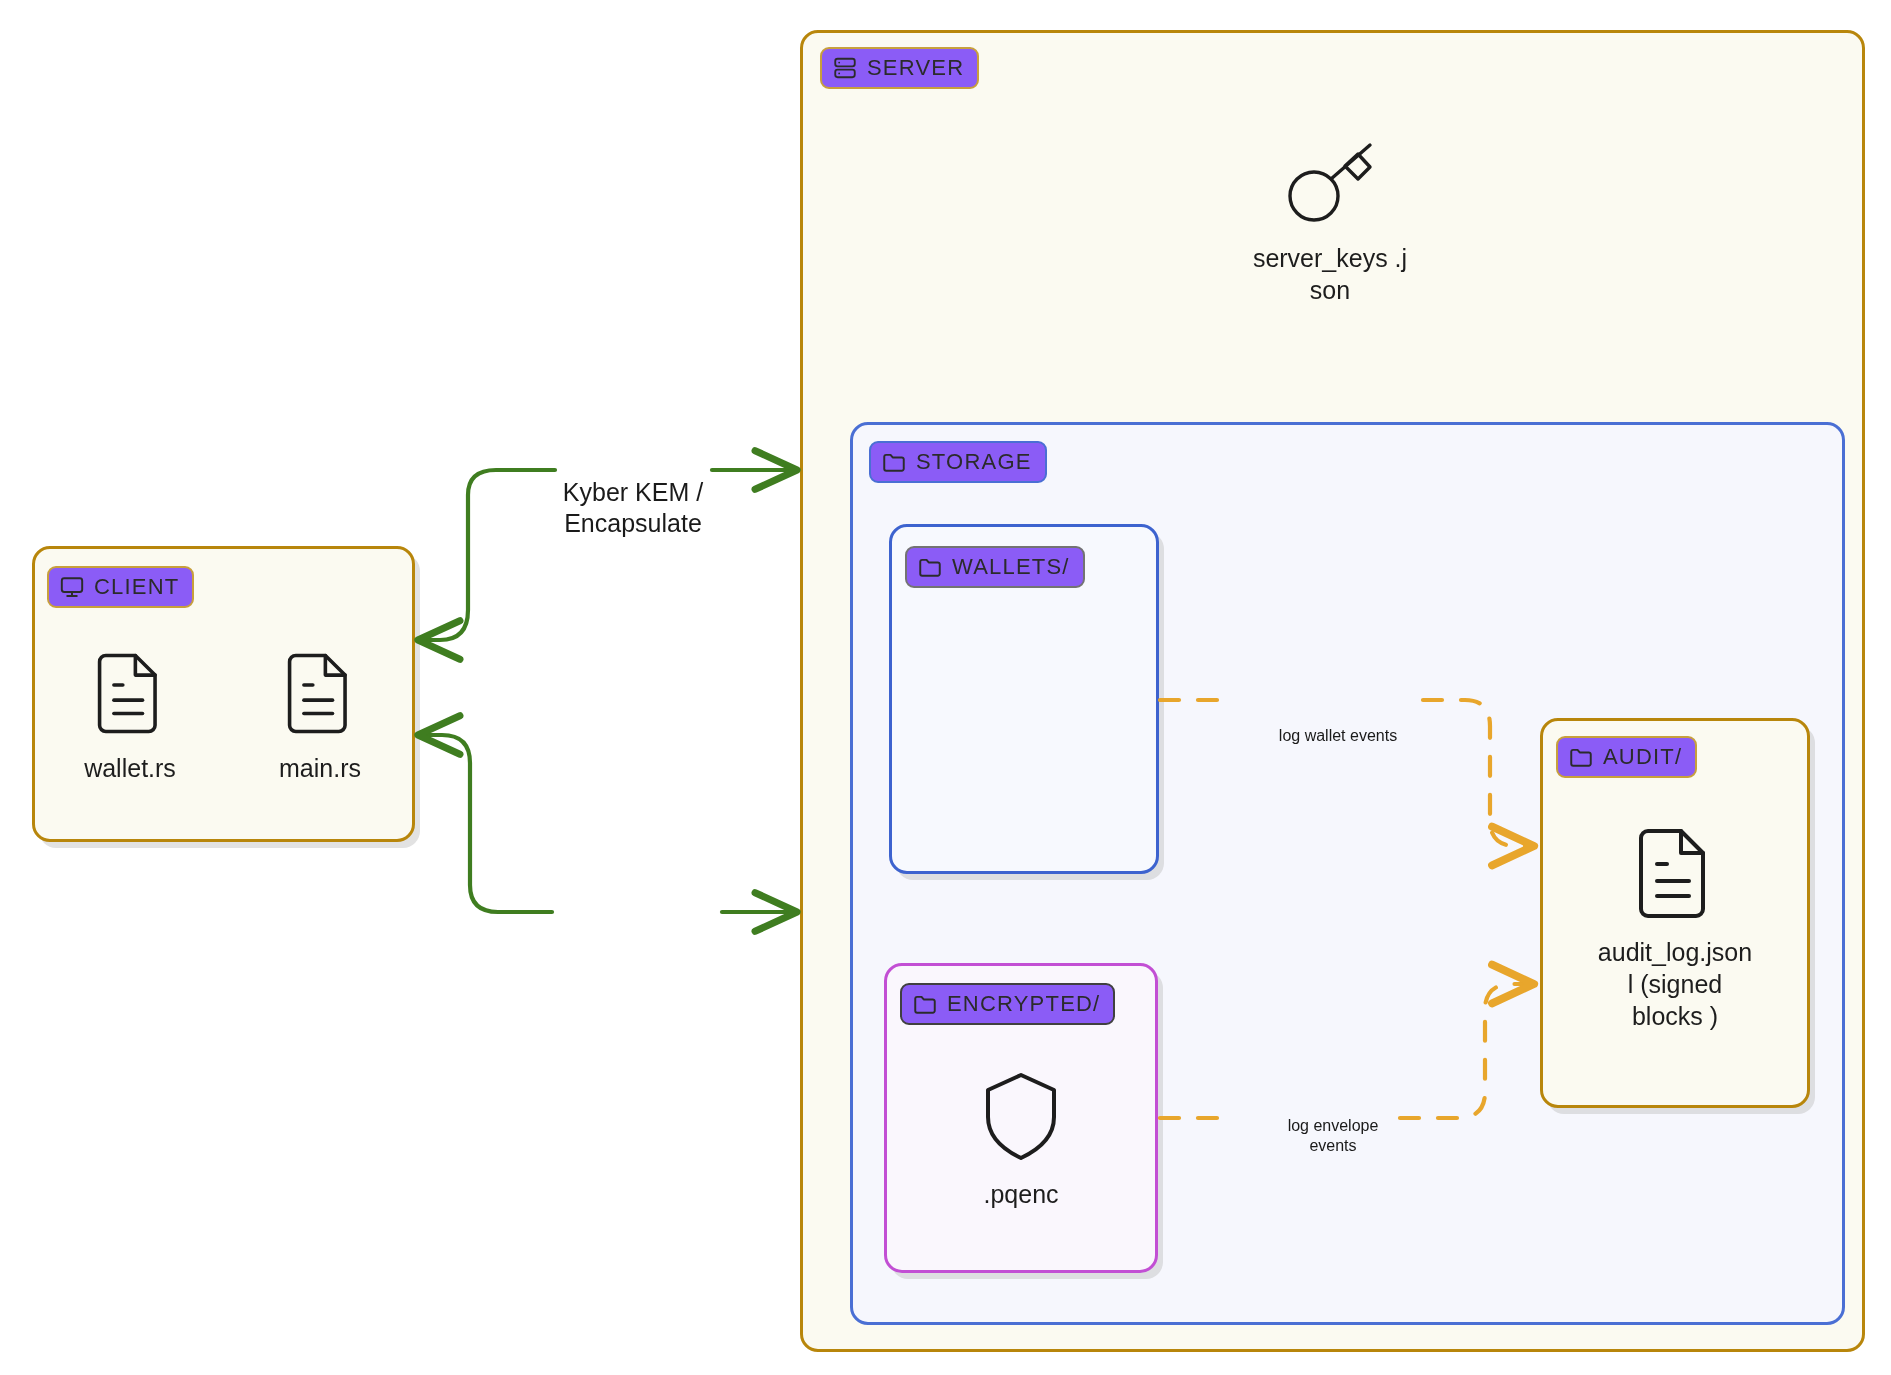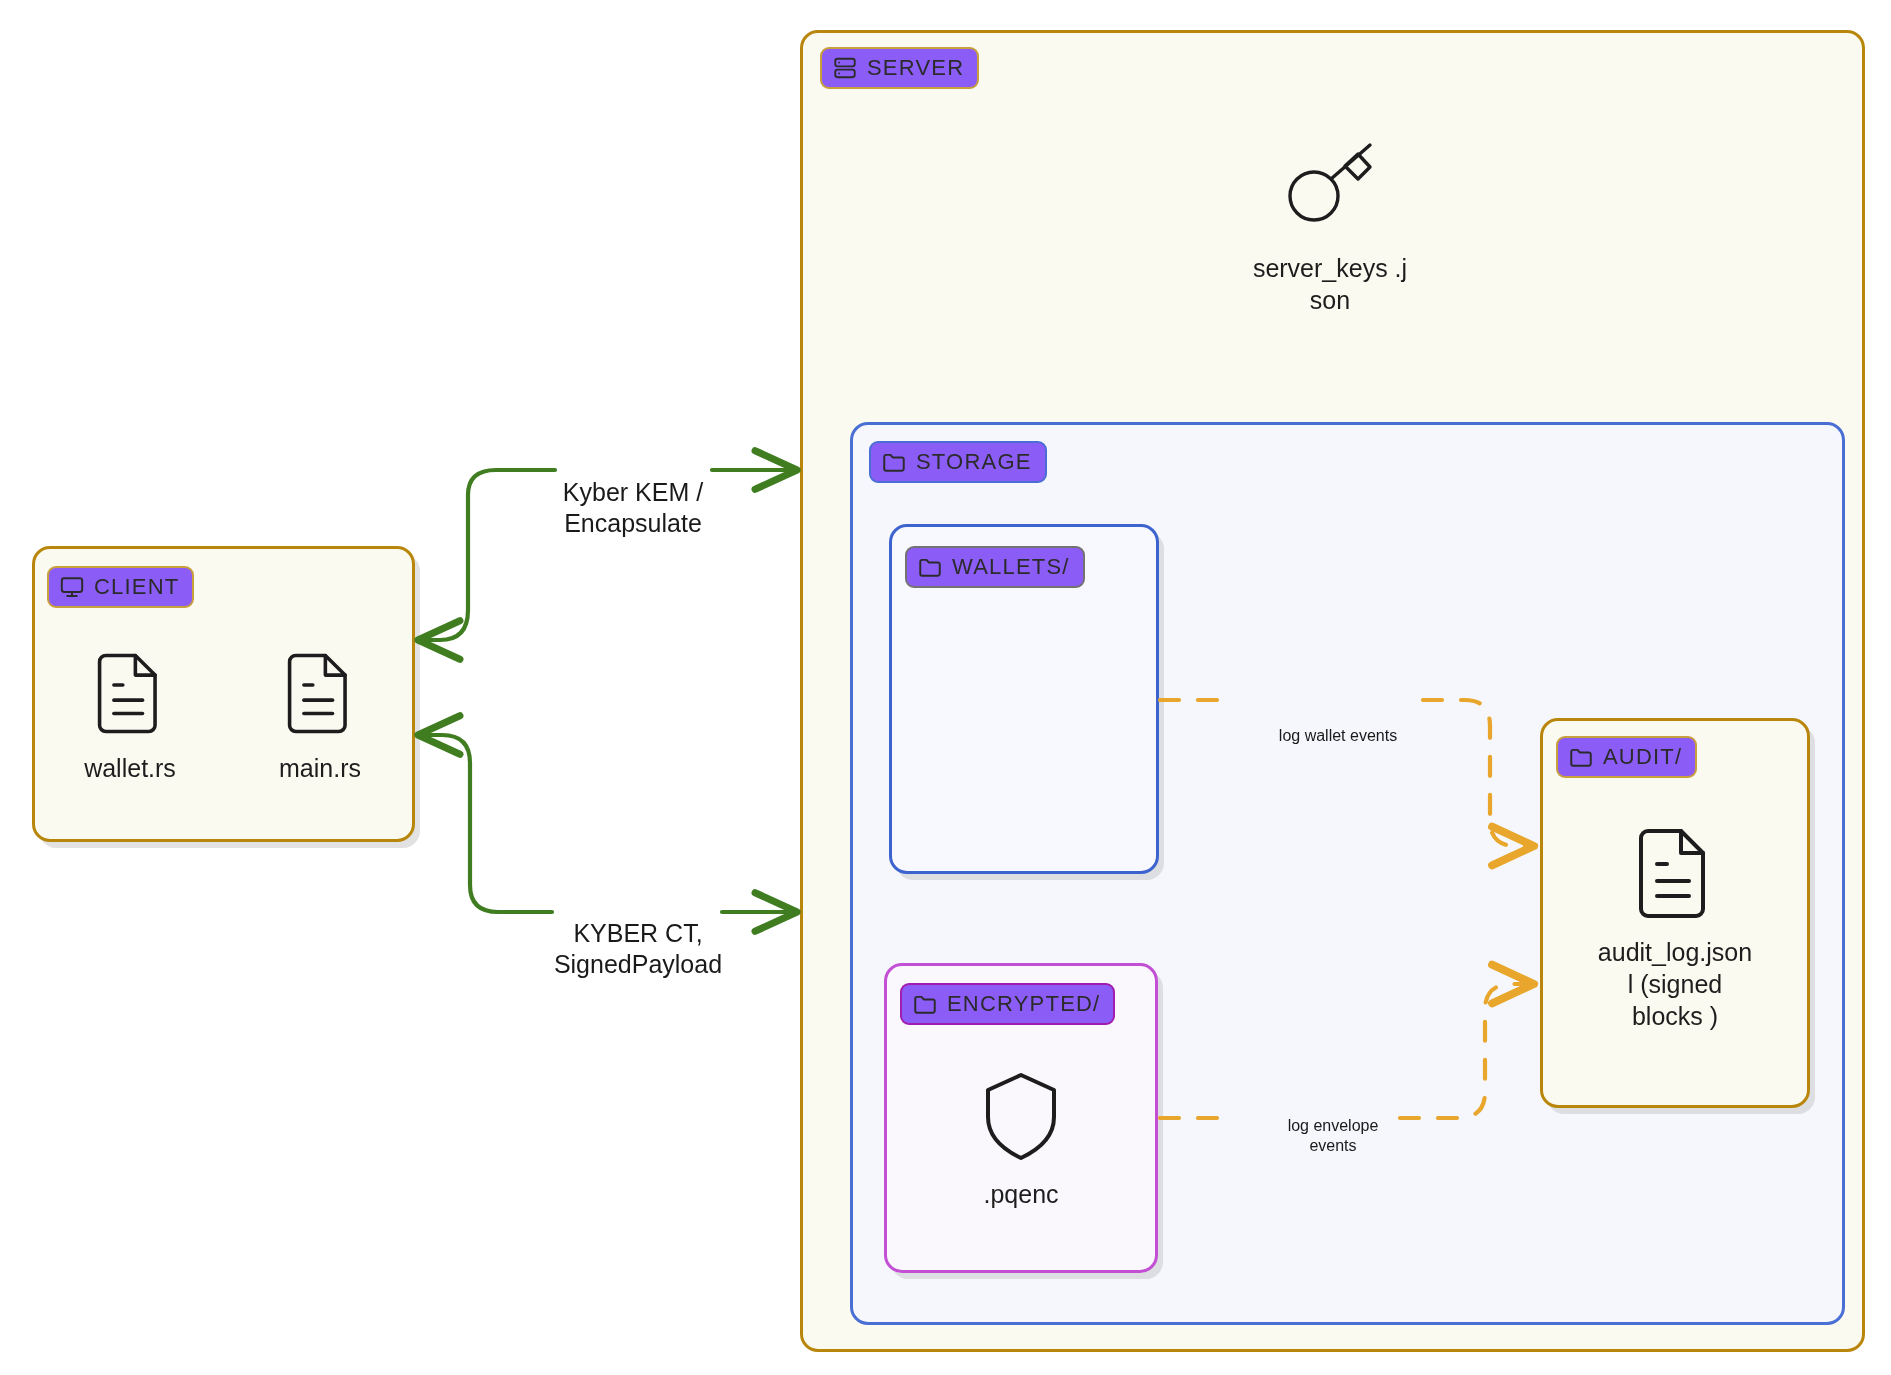--- a/index.html
+++ b/index.html
@@ -62,21 +62,21 @@
     gap: 9px;
     background: #8b5cf6;
     border-radius: 9px;
     padding: 6px 13px 6px 10px;
     box-sizing: border-box;
     height: 42px;
   }
   .pill-gold  { border: 2px solid #c8a03c; }
   .pill-blue  { border: 2px solid #4a6fd4; }
   .pill-blue2 { border: 2px solid #737373; }
-  .pill-purple{ border: 2px solid #a21caf; text-align: center; }
+  .pill-purple{ border: 2px solid #404040; text-align: center; }
 
   .pill-label {
     font-size: 22px;
     letter-spacing: 1.2px;
     color: #2b2b2b;
     font-family: "Liberation Sans", sans-serif;
     white-space: nowrap;
   }
 
   .pill-icon {
@@ -141,21 +141,21 @@
       <svg class="pill-icon" viewBox="0 0 24 24" fill="none" stroke="#2b2b2b" stroke-width="1.7" stroke-linecap="round" stroke-linejoin="round">
         <rect x="3" y="3.5" width="18" height="7" rx="2.2"></rect>
         <rect x="3" y="13.5" width="18" height="7" rx="2.2"></rect>
         <line x1="6.6" y1="7" x2="6.62" y2="7"></line>
         <line x1="6.6" y1="17" x2="6.62" y2="17"></line>
       </svg>
     </span>
     <span class="pill-label">SERVER</span>
   </div>
 
-  <div class="node" style="left:1235px; top:140px; width:190px;gap:10px;">
+  <div class="node" style="left:1235px; top:140px; width:190px;">
     <span class="node-icon">
       <svg width="96" height="86" viewBox="0 0 96 86" fill="none" stroke="#1d1d1d" stroke-width="3.4" stroke-linecap="round" stroke-linejoin="round">
         <circle cx="32" cy="56" r="24"></circle>
         <line x1="49" y1="39" x2="88" y2="5"></line>
         <path d="M63 26 L76 39 L88 27 L76 14 Z"></path>
       </svg>
     </span>
     <span class="node-caption">server_keys .j
 son</span>
   </div>
@@ -298,21 +298,19 @@
 
     <g>
       <path d="M1160,1118 L1230,1118" fill="none" stroke="#e8a62c" stroke-width="4.2" stroke-dasharray="19 19" stroke-linecap="round"></path>
       <path d="M1400,1118 L1458,1118 Q1485,1118 1485,1092 L1485,1010 Q1485,984 1512,984 L1532,984" fill="none" stroke="#e8a62c" stroke-width="4.2" stroke-dasharray="19 19" stroke-linecap="round" marker-end="url(#arrow-orange)"></path>
     </g>
   </svg>
 
   <div class="edge-label" style="left:533px; top:437px; width:200px;">Kyber KEM /
 Encapsulate</div>
 
-  <div class="edge-label" style="left:528px; top:878px; width:220px;">KYBER CT,
-SignedPayload</div>
 
   <div class="edge-label small" style="left:1238px; top:686px; width:200px;">log wallet events</div>
 
   <div class="edge-label small" style="left:1248px; top:1076px; width:170px;">log envelope
 events</div>
 
 </div>
 
 </body></html>

